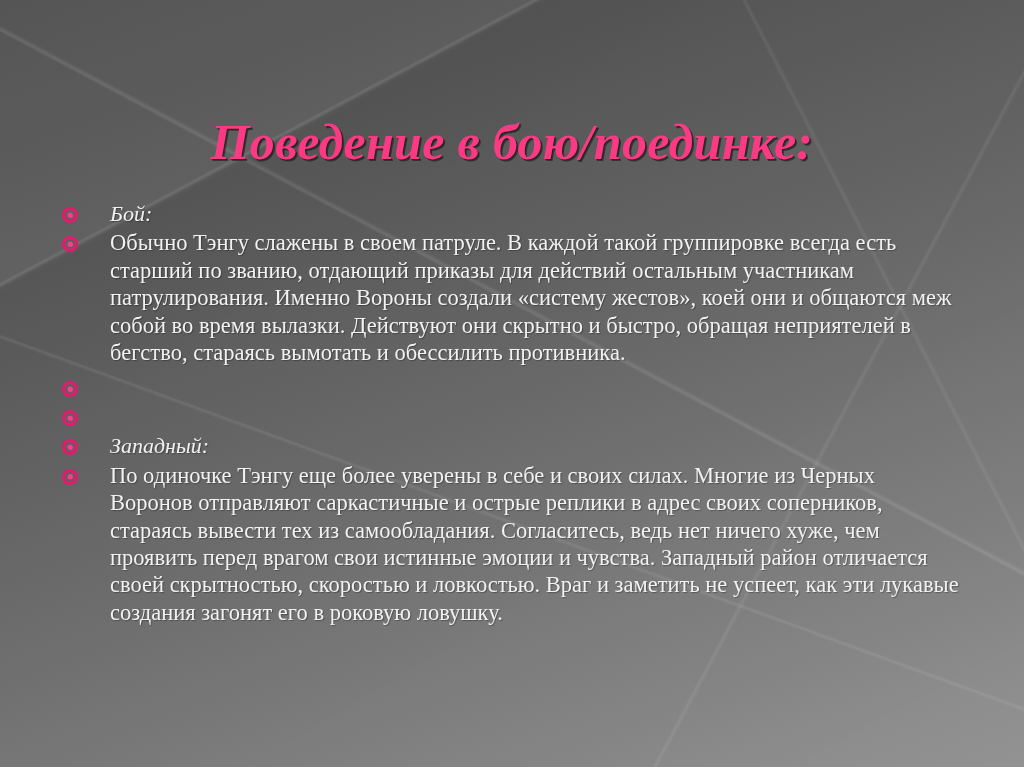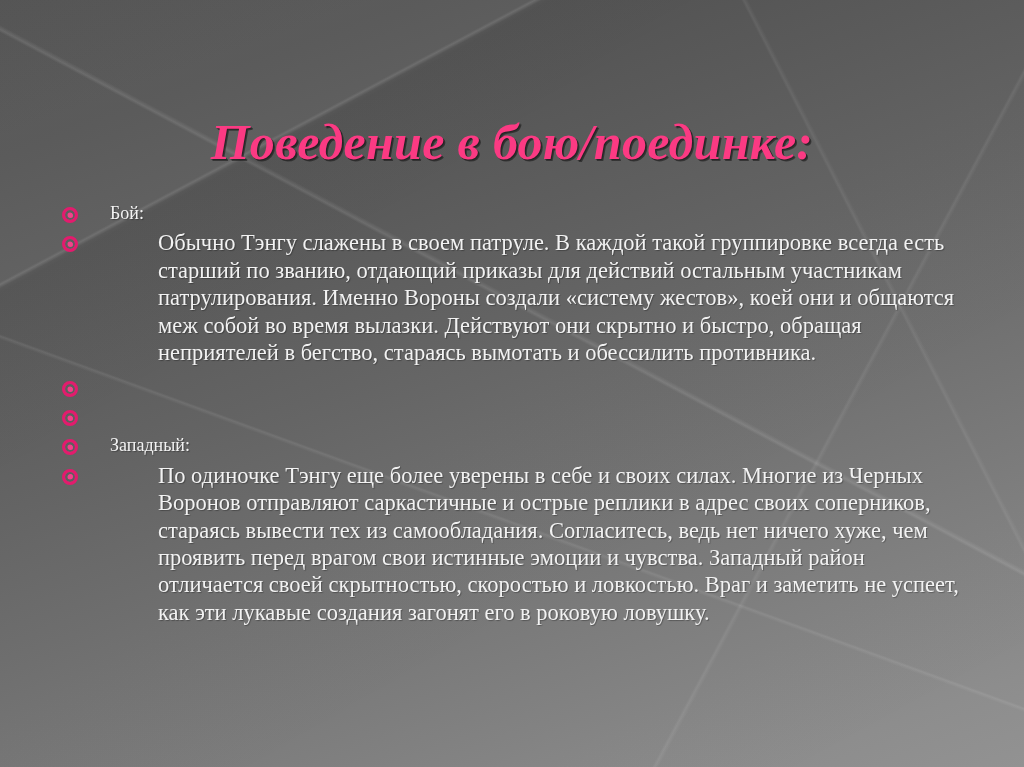--- a/index.html
+++ b/index.html
@@ -155,29 +155,30 @@
     flex: 1 1 auto;
     font-family: "Liberation Serif", "DejaVu Serif", serif;
     font-size: 22.5px;
     line-height: 27.4px;
     color: #f2f2f2;
     text-shadow: 1px 1px 1px rgba(0,0,0,0.30);
     text-align: left;
   }
 
   .bullet-text.label {
-    font-size: 18px;
+    font-style: italic;
+    font-size: 22px;
   }
 
   .bullet-row.spacer .bullet-text {
     min-height: 27px;
   }
 
   .bullet-row.gap-before { margin-top: 8px; }
-  .bullet-row.para      { margin-bottom: 4px; gap: 48px; }
+  .bullet-row.para      { margin-bottom: 4px; }
 </style>
 </head>
 <body>
 
 <div id="slide">
 
   <div class="sheen sheen-a"></div>
   <div class="sheen sheen-b"></div>
   <div class="sheen sheen-c"></div>
   <div class="sheen sheen-d"></div>

